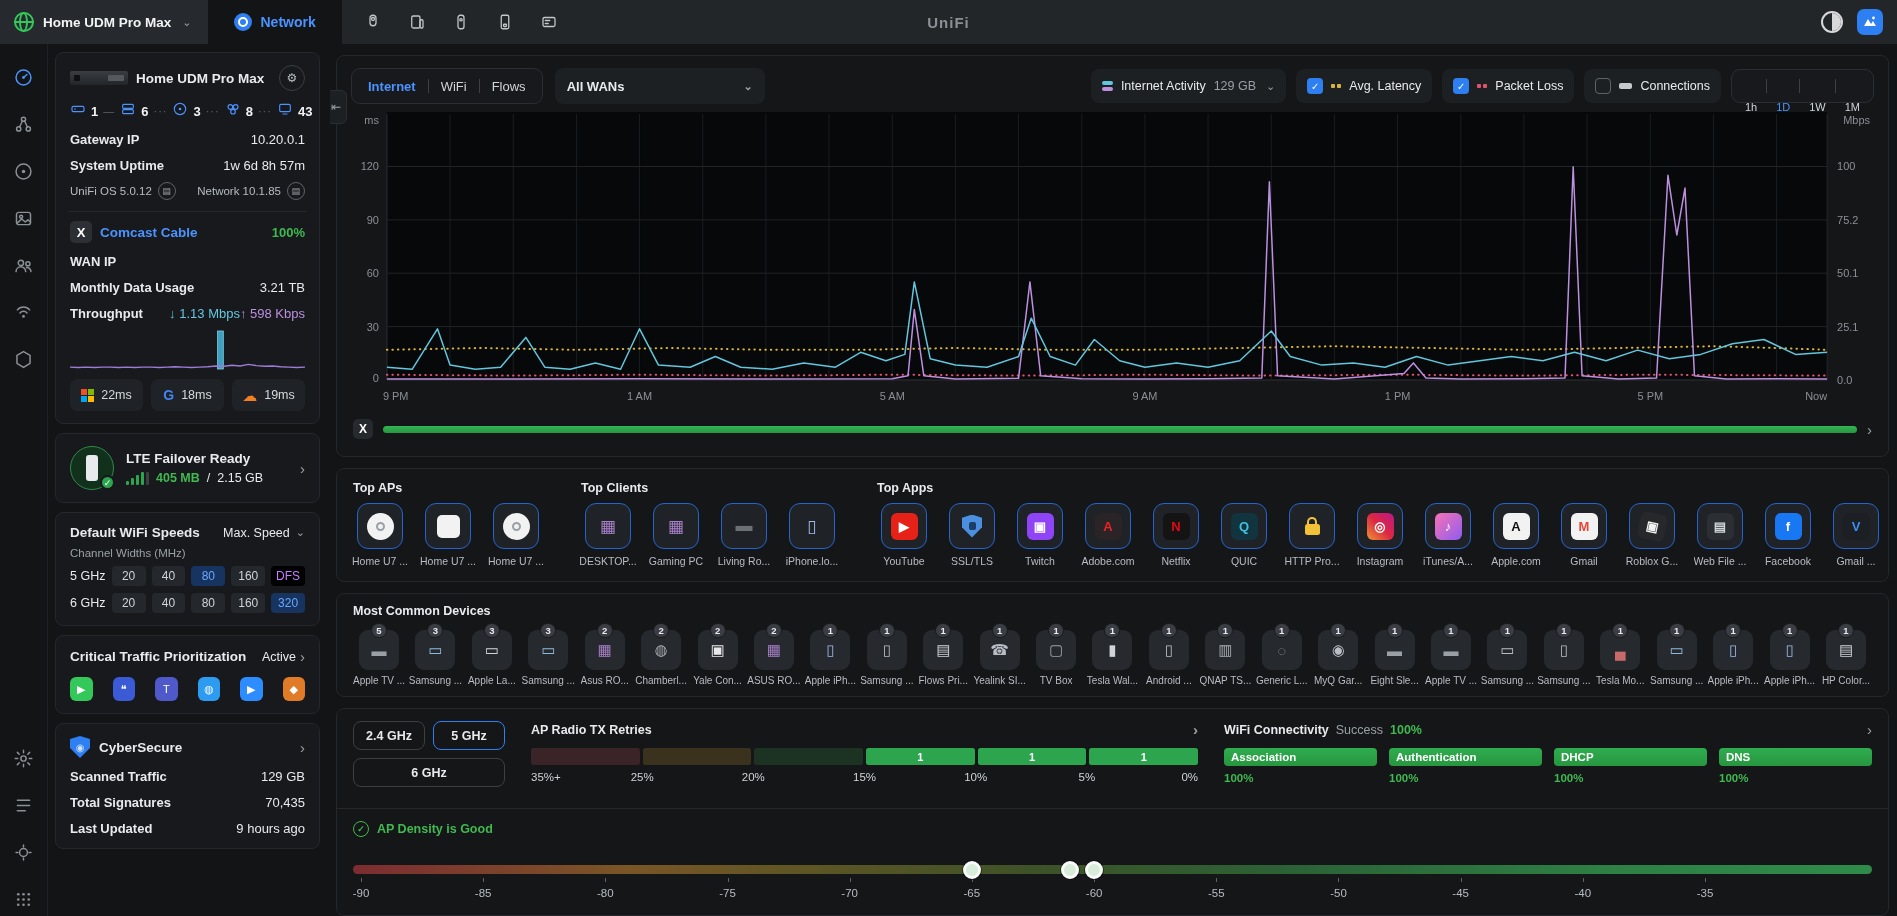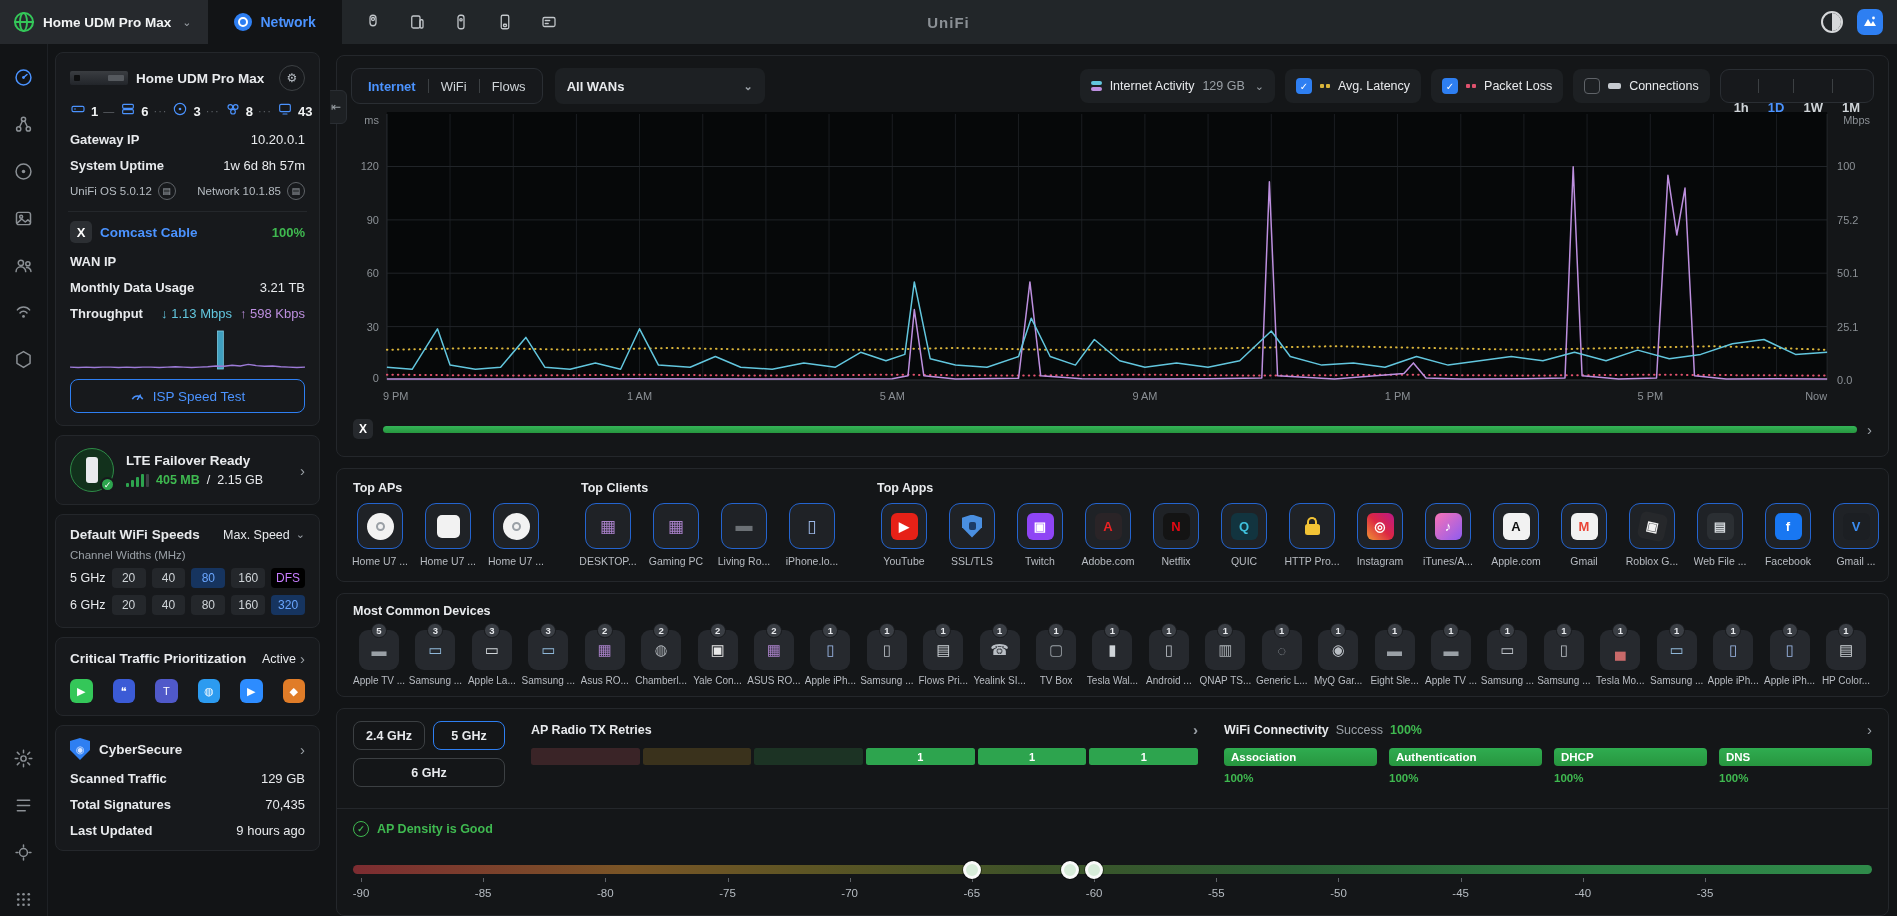--- a/index.html
+++ b/index.html
@@ -52,21 +52,21 @@
   .kv .k{color:#e8eaed;font-weight:bold;}
   .kv .v{color:#e8eaed;}
   .vers{display:flex;justify-content:space-between;align-items:center;margin-top:9px;font-size:11.5px;color:#b6bcc2;}
   .vers .vi{display:flex;align-items:center;gap:6px;}
   .doc-circ{width:18px;height:18px;border-radius:50%;border:1px solid #5f6368;display:flex;align-items:center;justify-content:center;font-size:9px;color:#9aa0a6;cursor:pointer;}
   .divider{height:1px;background:#24272b;margin:11px -2px 2px;}
   .wanrow{display:flex;align-items:center;gap:8px;margin-top:9px;}
   .xchip{width:22px;height:22px;border-radius:5px;background:#2c2f33;color:#fff;font-weight:bold;font-size:13px;display:flex;align-items:center;justify-content:center;}
   .wan-name{color:#4b93ff;font-size:13.5px;font-weight:bold;flex:1;}
   .wan-health{color:#3fb950;font-size:13px;font-weight:bold;}
-  .thr{display:flex;align-items:center;gap:8px;margin-top:11px;font-size:13px;}
+  .thr{display:flex;align-items:center;margin-top:11px;font-size:13px;}
   .thr .k{font-weight:bold;flex:1;}
   .thr .down{color:#62c6de;white-space:nowrap;}
   .thr .up{color:#bd8fdf;white-space:nowrap;}
   .spark{height:44px;margin-top:6px;position:relative;}
   .pills{display:flex;gap:8px;margin-top:8px;}
   .pill{flex:1;height:32px;background:#1f2226;border-radius:7px;display:flex;align-items:center;justify-content:center;gap:7px;font-size:12.5px;color:#d6d8da;}
   .msgrid{display:grid;grid-template-columns:6px 6px;grid-template-rows:6px 6px;gap:1px;}
   .msgrid i{display:block;}
   .gglyph{font-weight:bold;font-size:14px;color:#4285f4;}
   .cfglyph{font-size:15px;color:#f38020;line-height:1;}
@@ -119,21 +119,21 @@
   .lchip{height:34px;background:#1d2023;border-radius:8px;display:flex;align-items:center;gap:8px;padding:0 11px;font-size:12.5px;cursor:pointer;}
   .actbars{display:flex;flex-direction:column;gap:2px;}
   .actbars i{width:11px;height:4px;border-radius:2px;display:block;}
   .lchip .val{color:#9aa0a6;}
   .cbox{width:16px;height:16px;border-radius:4px;background:#2e7ff2;color:#fff;font-size:10px;display:flex;align-items:center;justify-content:center;}
   .cbox.off{background:transparent;border:1.5px solid #5f6368;}
   .dots2{display:flex;gap:2px;}
   .dots2 i{width:4px;height:3.5px;border-radius:1px;display:block;}
   .connbar{width:13px;height:6px;border-radius:2px;background:#c6cacf;}
   .ranges{height:34px;border:1px solid #2a2e33;border-radius:9px;display:flex;align-items:center;padding:0 4px;background:#17191c;}
-  .rng{padding:0 9px;font-size:13px;color:#cfd4d8;font-weight:bold;cursor:pointer;margin-top:42px;}
+  .rng{padding:0 9px;font-size:11px;color:#cfd4d8;font-weight:normal;cursor:pointer;margin-top:42px;}
   .rng.active{color:#4b93ff;}
   .chartwrap{height:306px;margin-top:2px;position:relative;}
   .wanbar{display:flex;align-items:center;gap:10px;height:30px;padding:0 2px;}
   .wanbar .bar{flex:1;height:7px;border-radius:4px;background:linear-gradient(180deg,#34b457,#27963f);}
   .xchip2{width:20px;height:20px;border-radius:5px;background:#26292d;color:#fff;font-weight:bold;font-size:12px;display:flex;align-items:center;justify-content:center;}
 
   .listscard{height:114px;padding:12px 16px 8px;display:flex;gap:38px;}
   .lgroup .lg-title{font-size:12.5px;font-weight:bold;}
   .lg-items{display:flex;gap:14px;margin-top:8px;}
   .litem{width:54px;display:flex;flex-direction:column;align-items:center;cursor:pointer;}
@@ -414,27 +414,39 @@
         </div>
       <div class="thr">
         <span class="k">Throughput</span>
         <span class="down"><span>↓</span> <span>1.13 Mbps</span></span>
         <span class="up"><span>↑</span> <span>598 Kbps</span></span>
       </div>
       <div class="spark" id="spark"><svg width="100%" height="100%" viewBox="0 0 244 44" preserveAspectRatio="none">
       <rect x="153.2" y="4.0" width="6" height="38.0" fill="#3f9fbf" stroke="#7ed0e8" stroke-width="0.8"></rect>
       <polyline points="0.0,40.1 8.4,40.5 16.8,40.1 25.2,40.5 33.7,40.1 42.1,40.1 50.5,40.5 58.9,40.1 67.3,40.5 75.7,40.1 84.1,40.1 92.6,40.5 101.0,40.1 109.4,39.7 117.8,40.1 126.2,40.5 134.6,40.1 143.0,39.7 151.4,39.0 159.9,39.3 168.3,38.2 176.7,39.0 185.1,37.4 193.5,38.6 201.9,39.3 210.3,39.0 218.8,39.7 227.2,40.1 235.6,40.5 244.0,40.1" fill="none" stroke="#9d7bd8" stroke-width="1.4"></polyline>
     </svg></div>
-      <div class="obtn">
-        <svg width="15" height="15" viewBox="0 0 16 16">
-            <path d="M2.5 11 A6 6 0 0 1 13.5 11" fill="none" stroke="#4b93ff" stroke-width="1.6"></path>
-            <line x1="8" y1="11" x2="11" y2="6.5" stroke="#4b93ff" stroke-width="1.6" stroke-linecap="round"></line>
-          </svg>
-        <span>ISP Speed Test</span>
-      </div>
+      <div class="pills" id="pills">
+          <div class="pill">
+            <span class="msgrid">
+              <i style="background:#f25022"></i>
+              <i style="background:#7fba00"></i>
+              <i style="background:#00a4ef"></i>
+              <i style="background:#ffb900"></i>
+            </span>
+            <span>22ms</span>
+          </div>
+          <div class="pill">
+            <span class="gglyph">G</span>
+            <span>18ms</span>
+          </div>
+          <div class="pill">
+            <span class="cfglyph">☁</span>
+            <span>19ms</span>
+          </div>
+        </div>
     </section>
 
     <section class="card">
       <div class="lte">
         <span class="lte-ic">
             <span class="lte-dev"></span>
             <span class="lte-chk">✓</span>
           </span>
         <div class="lte-body">
           <div class="lte-t">LTE Failover Ready</div>
@@ -1015,20 +1027,29 @@
             <span class="chev-r">›</span>
           </div>
           <div class="txbar" id="txbar">
               <div class="txseg" style="background: rgb(58, 36, 39);"></div>
               <div class="txseg" style="background: rgb(58, 50, 28);"></div>
               <div class="txseg" style="background: rgb(28, 51, 36);"></div>
               <div class="txseg" style="background: rgb(45, 164, 78);">1</div>
               <div class="txseg" style="background: rgb(45, 164, 78);">1</div>
               <div class="txseg" style="background: rgb(45, 164, 78);">1</div>
             </div>
+          <div class="txlabels" id="txlabels">
+              <span style="left: 0%; transform: none;">35%+</span>
+              <span style="left: 16.6667%;">25%</span>
+              <span style="left: 33.3333%;">20%</span>
+              <span style="left: 50%;">15%</span>
+              <span style="left: 66.6667%;">10%</span>
+              <span style="left: 83.3333%;">5%</span>
+              <span style="left: 100%; transform: translateX(-100%);">0%</span>
+            </div>
         </div>
         <div class="wcblock">
           <div class="wc-head">
             <span class="wc-title">WiFi Connectivity</span>
             <span class="wc-succ">Success</span>
             <span class="wc-succ-v">100%</span>
             <span class="chev-r">›</span>
           </div>
           <div class="wcbars" id="wcbars">
               <div class="wcbar">Association</div>

